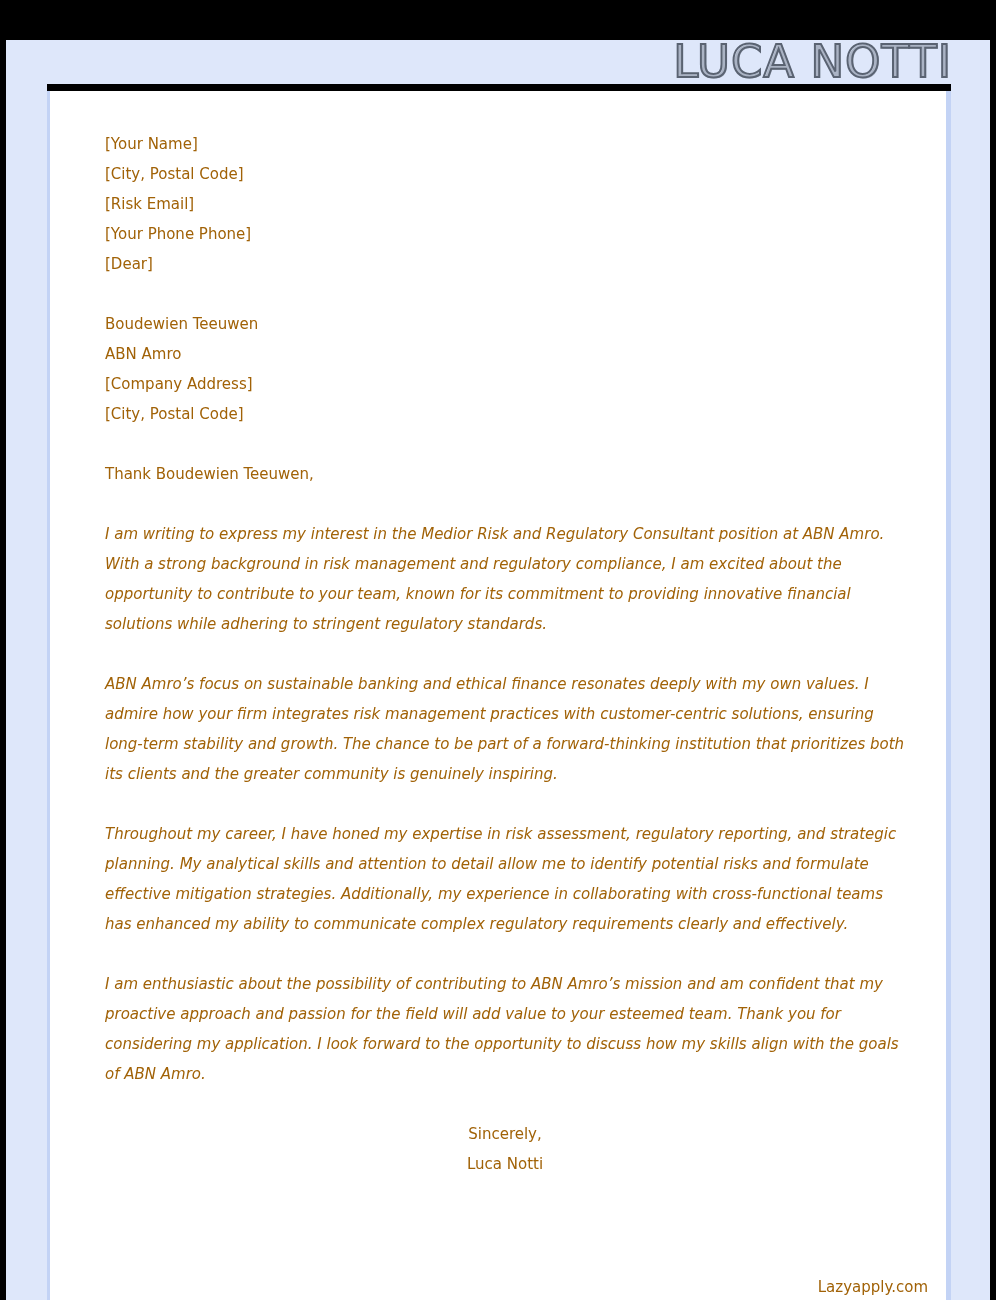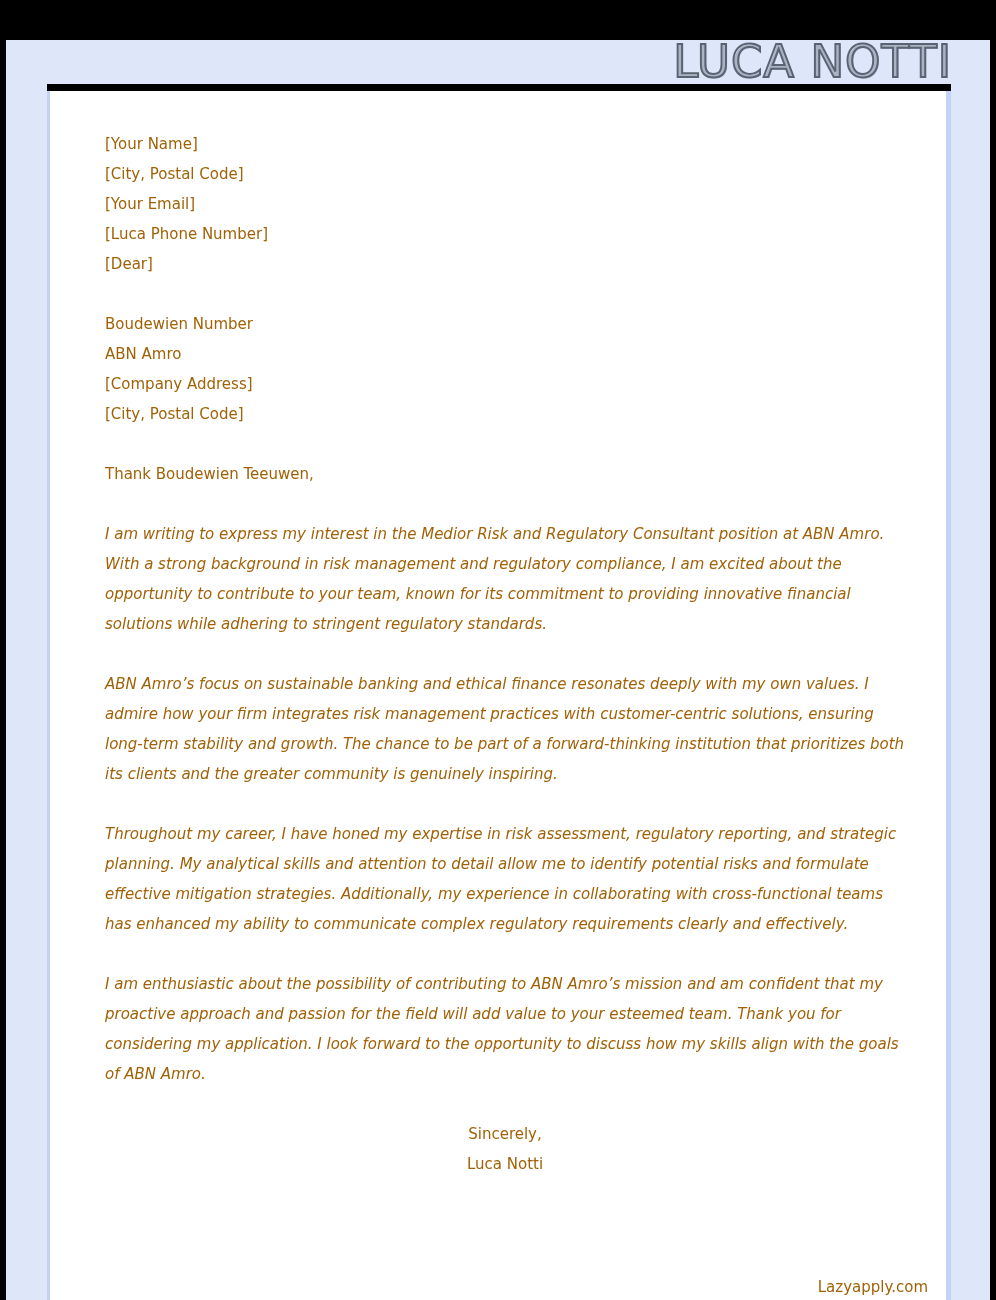--- a/index.html
+++ b/index.html
@@ -138,29 +138,29 @@
     <div id="panel-gutter-left"></div>
     <div id="panel-gutter-right"></div>
 
     <div id="letter-panel">
 
       <div id="letter-body">
 
         <div>
           <div class="addr-line">[Your Name]</div>
           <div class="addr-line">[City, Postal Code]</div>
-          <div class="addr-line">[Your Email]</div>
-          <div class="addr-line">[Luca Phone Number]</div>
+          <div class="addr-line">[Risk Email]</div>
+          <div class="addr-line">[Your Phone Phone]</div>
           <div class="addr-line">[Dear]</div>
         </div>
 
         <div class="block-gap"></div>
 
         <div>
-          <div class="addr-line">Boudewien Number</div>
+          <div class="addr-line">Boudewien Teeuwen</div>
           <div class="addr-line">ABN Amro</div>
           <div class="addr-line">[Company Address]</div>
           <div class="addr-line">[City, Postal Code]</div>
         </div>
 
         <div class="block-gap"></div>
 
         <div class="addr-line">Thank Boudewien Teeuwen,</div>
 
         <div class="block-gap"></div>

